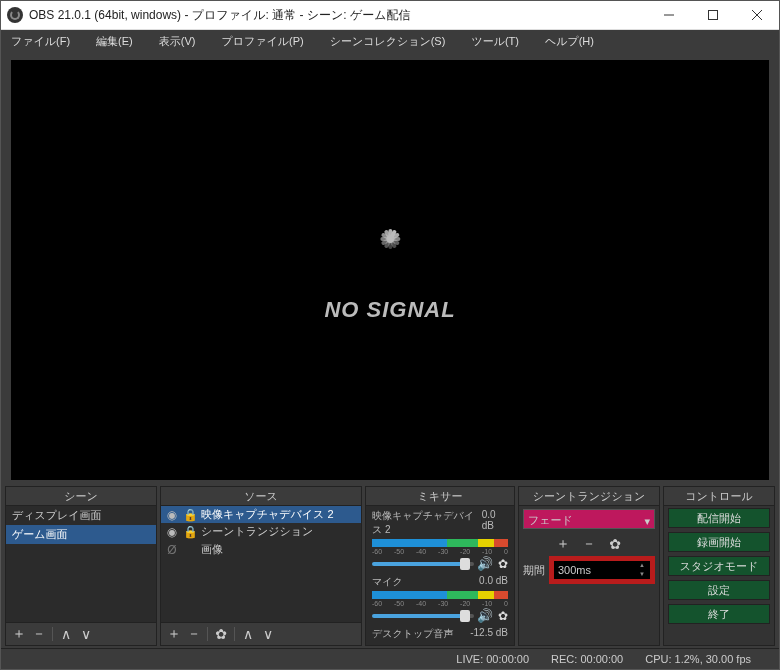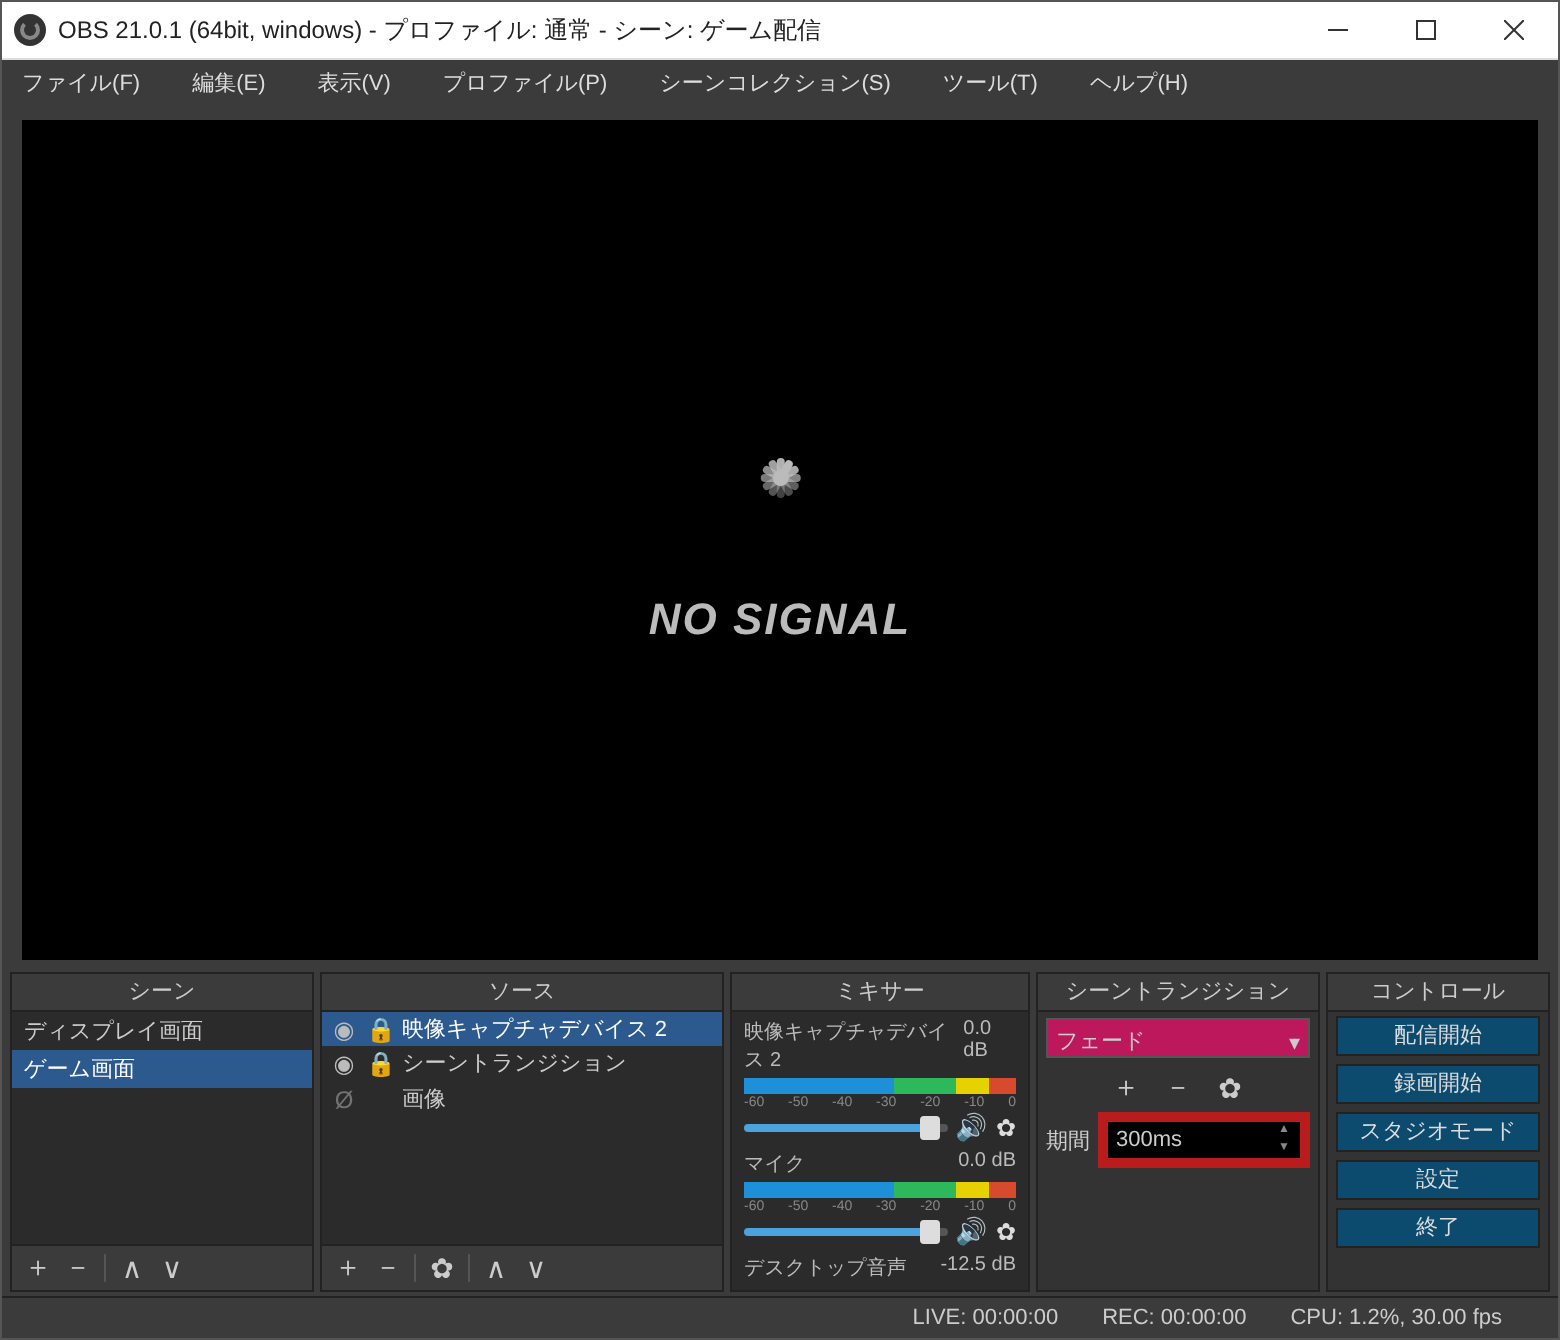--- a/index.html
+++ b/index.html
@@ -40,21 +40,21 @@
   .track{flex:1;height:4px;background:linear-gradient(to right,#4aa3df 0%,#4aa3df 95%,#555 95%);position:relative;border-radius:2px;}
   .knob{position:absolute;right:4px;top:-4px;width:10px;height:12px;background:#ddd;border-radius:2px;}
   .sicon{color:#ddd;font-size:13px;}
   .gear{color:#ddd;font-size:12px;}
   .trn .combo{margin:3px 4px;height:18px;background:#be185d;border:1px solid #555;color:#ccc;display:flex;align-items:flex-end;justify-content:space-between;padding:0 4px;font-size:11px;}
   .trn .row{display:flex;align-items:center;justify-content:center;gap:8px;color:#ddd;font-size:16px;margin:3px 0;}
   .trn .drow{display:flex;align-items:center;gap:4px;padding:0 4px;color:#ccc;font-size:11px;}
   .trn .spin{flex:1;height:18px;background:#000000;border:5px solid #b91c1c;color:#ccc;display:flex;align-items:center;padding:0 4px;position:relative;}
   .trn .spin .caret{position:absolute;right:2px;top:0;bottom:0;width:12px;display:flex;flex-direction:column;}
   .trn .spin .caret div{flex:1;font-size:6px;color:#888;text-align:center;line-height:8px;}
-  .ctl .cbtn{margin:2px 4px;height:18px;background:#0c4a6e;border:1px solid #222;color:#ddd;text-align:center;line-height:18px;font-size:11px;}
+  .ctl .cbtn{margin:2px 4px;height:18px;background:#14532d;border:1px solid #222;color:#ddd;text-align:center;line-height:18px;font-size:11px;}
   .status{height:20px;background:#3b3b3b;color:#ccc;display:flex;align-items:center;justify-content:flex-end;gap:22px;padding:0 28px;font-size:11px;border-top:1px solid #222;}
 </style>
 </head>
 <body>
 
 <div class="window">
 
   <div class="titlebar">
     <div class="logo"></div>
     <div class="ttext">OBS 21.0.1 (64bit, windows) - プロファイル: 通常 - シーン: ゲーム配信</div>

